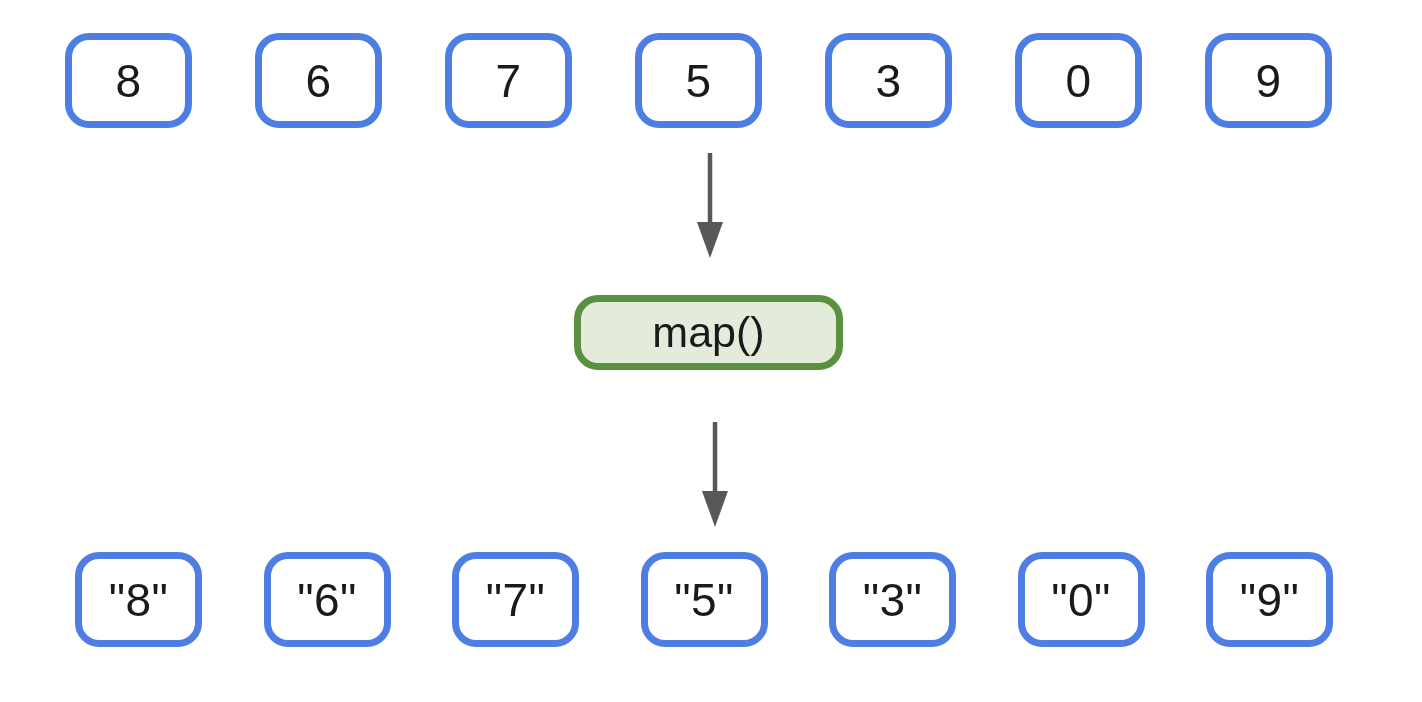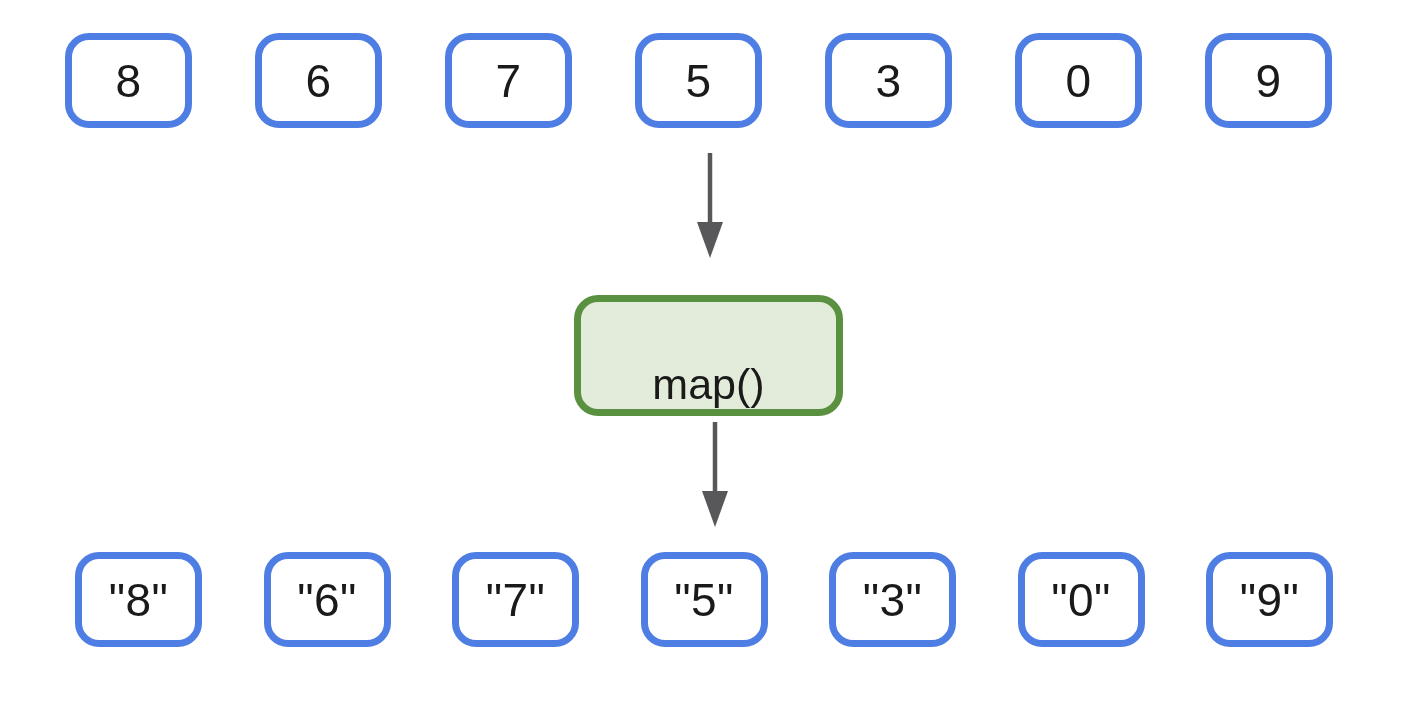--- a/index.html
+++ b/index.html
@@ -46,26 +46,26 @@
     font-size: 46px;
     color: var(--text, #1a1a1a);
     letter-spacing: 0.5px;
   }
   .map-box {
     position: absolute;
     left: 574px;
     top: 295px;
     box-sizing: border-box;
     width: 269px;
-    height: 121px;
+    height: 75px;
     border: 7px solid var(--map-border, #5A9140);
     border-radius: 24px;
     background: var(--map-fill, #E3EBDA);
     display: flex;
-    align-items: flex-end;
+    align-items: center;
     justify-content: center;
     font-size: 43px;
     color: var(--text, #1a1a1a);
   }
   .arrow {
     position: absolute;
     width: 30px;
     height: 106px;
     color: var(--arrow, #58585A);
   }

